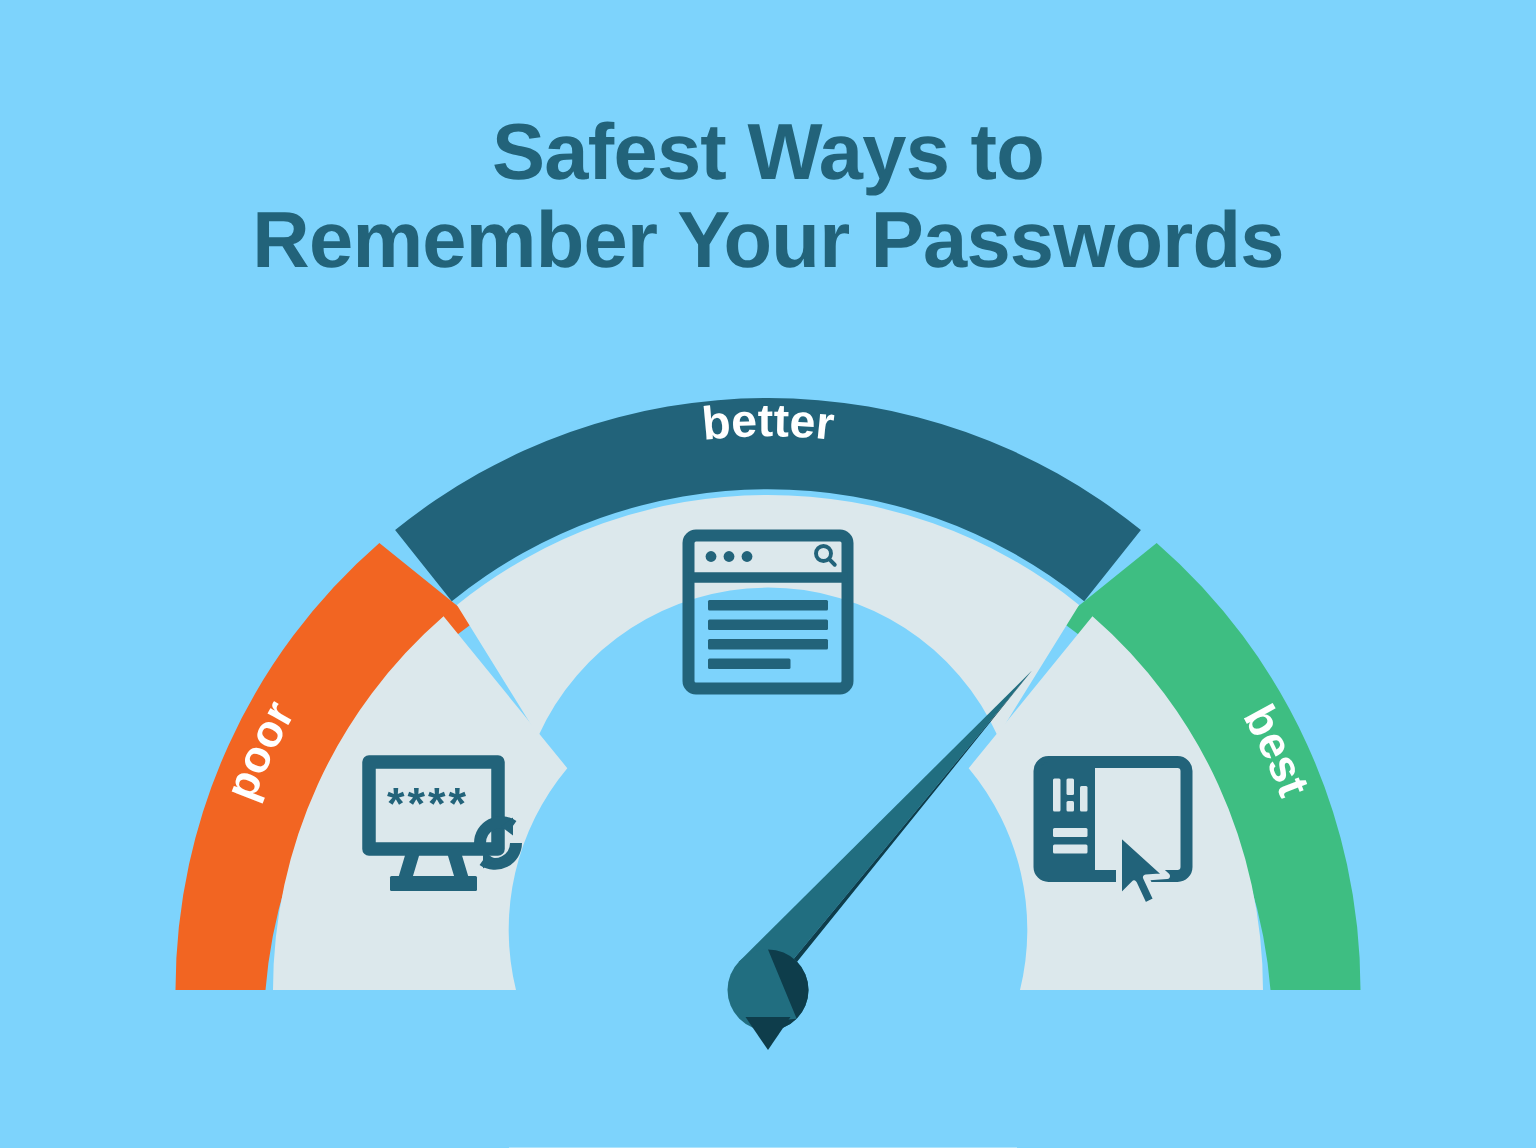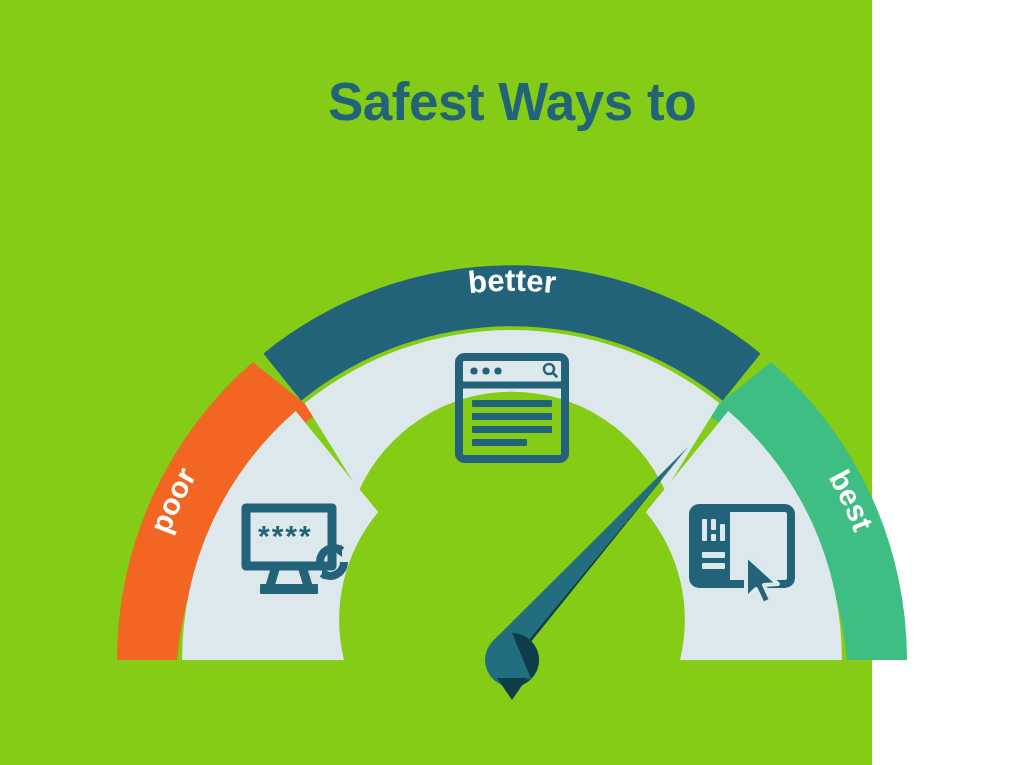--- a/index.html
+++ b/index.html
@@ -10,23 +10,23 @@
   }
   body {
     width: 1024px;
     height: 765px;
     overflow: hidden;
     font-family: "Liberation Sans", sans-serif;
     position: relative;
   }
   #infographic {
     position: relative;
-    width: 872px;
-    height: 765px;
-    background: #84cc16;
+    width: 1024px;
+    height: 765px;
+    background: #7dd3fc;
   }
   
   .title-block {
     position: absolute;
     left: 0;
     top: 72px;
     width: 1024px;
     text-align: center;
     line-height: 1.12;
   }
@@ -64,20 +64,21 @@
     fill: #ffffff;
   }
 </style>
 </head>
 <body>
 
 <div id="infographic">
 
   <div class="title-block">
     <span class="title-line">Safest Ways to</span>
+    <span class="title-line">Remember Your Passwords</span>
   </div>
 
   <div class="gauge-wrap">
     <svg class="gauge-svg" viewBox="0 0 1024 765" xmlns="http://www.w3.org/2000/svg">
 
       <path fill="#F26522" d="M 117,660
                A 395,395 0 0 1 252.9,362.0
                L 317.2,413.8
                A 335,335 0 0 0 177,660
                Z"></path>

